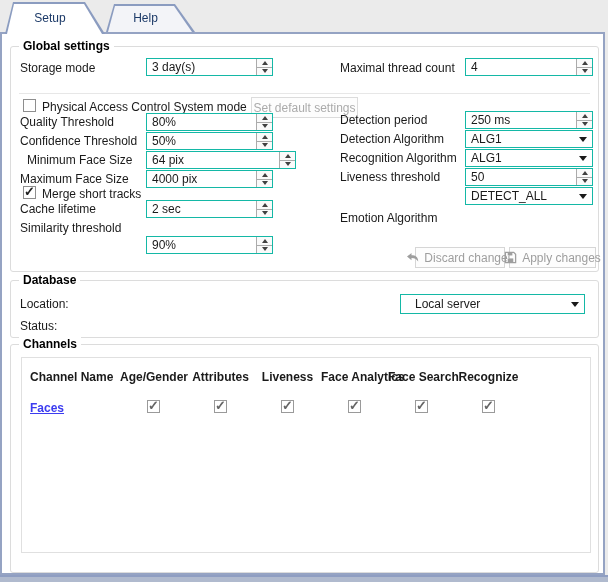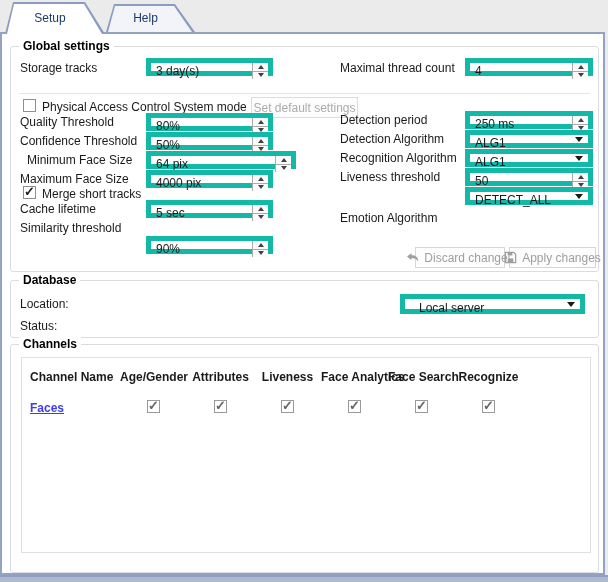--- a/index.html
+++ b/index.html
@@ -22,21 +22,21 @@
   .bottombar{position:absolute;left:0;top:575px;width:608px;height:7px;background:linear-gradient(#8f9ec2 0 2px,#b0bace 2px 100%);z-index:3;}
 
   
   .groupbox{position:absolute;border:1px solid #dcdcdc;border-radius:3px;box-sizing:border-box;}
   .gb-title{position:absolute;top:-8px;left:8px;background:#ffffff;padding:0 4px;font-weight:bold;color:#000;line-height:14px;white-space:nowrap;}
 
   .lbl{position:absolute;white-space:nowrap;color:#1a1a1a;}
   .sep{position:absolute;left:8px;right:8px;height:1px;background:#e7e7e7;}
 
   
-  .field{position:absolute;height:18px;background:#fff;border:5px solid #14b8a6;box-sizing:border-box;}
+  .field{position:absolute;height:18px;background:#fff;border:1px solid #14b8a6;box-sizing:border-box;}
   .field .val{position:absolute;left:5px;top:0;line-height:16px;white-space:nowrap;}
   .spin{position:absolute;top:0;right:0;width:15px;height:16px;border-left:1px solid #ababab;background:#fafafa;display:flex;flex-direction:column;}
   .spin i{flex:1;display:flex;align-items:center;justify-content:center;}
   .spin i.up{border-bottom:1px solid #ababab;}
   .spin i::after{content:"";display:block;border-left:3px solid transparent;border-right:3px solid transparent;}
   .spin i.up::after{border-bottom:4px solid #404040;}
   .spin i.dn::after{border-top:4px solid #404040;}
   .combo .arrow{position:absolute;right:5px;top:50%;margin-top:-2px;}
   .combo .arrow::after{content:"";display:block;border-left:4px solid transparent;border-right:4px solid transparent;border-top:5px solid #1a1a1a;}
 
@@ -77,21 +77,21 @@
       <div class="tab-fill"></div>
       <span class="tab-label">Setup</span>
     </div>
   </div>
 
   <div class="panel">
 
     <div class="groupbox" style="left:8px;top:12px;width:589px;height:226px;">
       <span class="gb-title">Global settings</span>
 
-      <span class="lbl" style="left:9px;top:14px;">Storage tracks</span>
+      <span class="lbl" style="left:9px;top:14px;">Storage mode</span>
       <div class="field" style="left:135px;top:11px;width:127px;">
         <span class="val">3 day(s)</span>
         <span class="spin">
             <i class="up"></i>
             <i class="dn"></i>
           </span>
       </div>
 
       <span class="lbl" style="left:329px;top:14px;">Maximal thread count</span>
       <div class="field" style="left:454px;top:11px;width:128px;">
@@ -146,21 +146,21 @@
           </span>
       </div>
 
       <span class="cb checked" style="left:12px;top:139px;">
           <span class="mark">✓</span>
         </span>
       <span class="lbl" style="left:31px;top:140px;">Merge short tracks</span>
 
       <span class="lbl" style="left:9px;top:155px;">Cache lifetime</span>
       <div class="field" style="left:135px;top:153px;width:127px;">
-        <span class="val">5 sec</span>
+        <span class="val">2 sec</span>
         <span class="spin">
             <i class="up"></i>
             <i class="dn"></i>
           </span>
       </div>
 
       <span class="lbl" style="left:9px;top:174px;">Similarity threshold</span>
       <div class="field" style="left:135px;top:189px;width:127px;">
         <span class="val">90%</span>
         <span class="spin">

